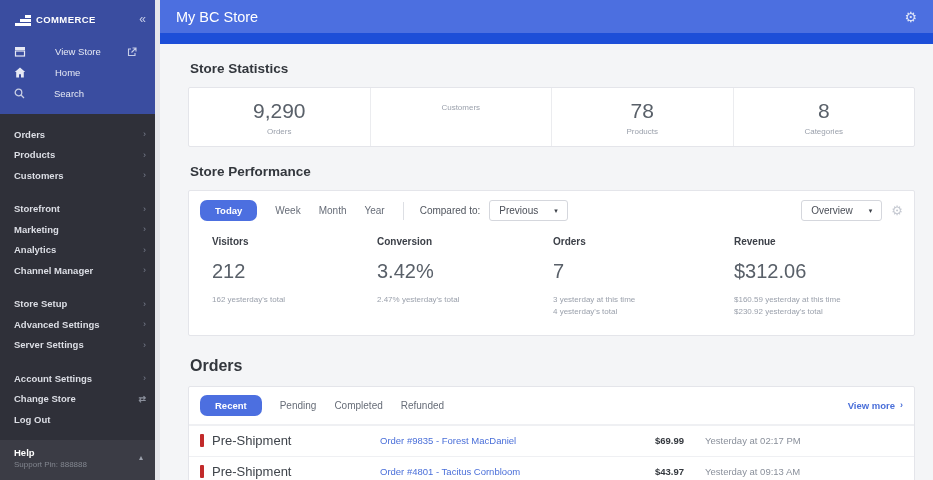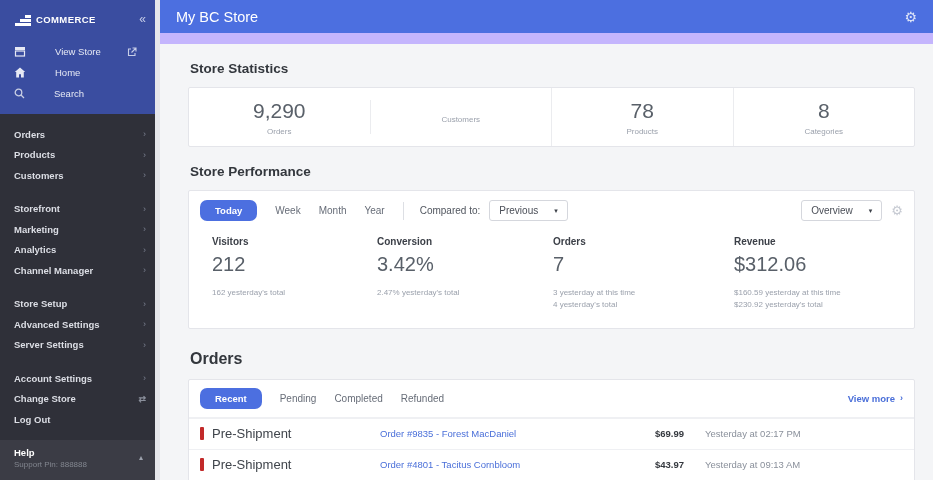--- a/index.html
+++ b/index.html
@@ -1,18 +1,18 @@
 <!DOCTYPE html>
 <html><head>
 <meta charset="utf-8">
 <style>
   * { margin:0; padding:0; box-sizing:border-box; }
   html,body { width:933px; height:480px; }
   body { font-family:"Liberation Sans", sans-serif; background:#F4F5F7; }
-  .app { position:relative; width:933px; height:480px; overflow:hidden; background:#c4b5fd; }
+  .app { position:relative; width:933px; height:480px; overflow:hidden; background:#1d4ed8; }
 
   
   .sidebar { position:absolute; left:0; top:0; width:160px; height:480px; background:#2F3039; z-index:3; }
   .sb-track { position:absolute; right:0; top:0; width:5px; height:480px; background:#E6E7EB; }
   .sb-blue { background:#3A4DA0; height:114px; padding-top:1px; }
   .logo-row { display:flex; align-items:center; padding:11px 14px 15px 14px; }
   .logo-mark { width:17px; height:14px; margin-right:5px; display:inline-flex; flex-direction:column; justify-content:flex-end; align-items:flex-end; }
   .logo-mark i { display:block; background:#fff; height:3px; margin-top:1px; }
   .logo-mark i:nth-child(1){ width:6px; } .logo-mark i:nth-child(2){ width:11px; } .logo-mark i:nth-child(3){ width:16px; }
   .logo-text { color:#fff; font-size:9.5px; font-weight:bold; letter-spacing:.4px; }
@@ -35,38 +35,38 @@
   .header h1 { color:#fff; font-size:14.5px; font-weight:400; }
   .header .gear { margin-left:auto; color:#DDE4F8; font-size:14px; cursor:pointer; line-height:1; }
 
   
   .main { position:absolute; left:160px; top:44px; width:773px; height:447px; background:#F4F5F7; padding:0 18px 0 28px; overflow:hidden; }
   .sec-h { font-size:13.5px; font-weight:700; color:#33373D; margin:17px 0 11px 2px; }
   .sec-h.big { font-size:16px; margin-top:21px; }
   .card { background:#fff; border:1px solid #E4E5EA; border-radius:2px; }
 
   
-  .stats { display:flex;align-items:center; }
+  .stats { display:flex; }
   .stat-cell { flex:1; text-align:center; padding:11px 0 10px 0; border-left:1px solid #EBECEF; }
   .stat-cell:first-child { border-left:none; }
   .stat-value { font-size:21px; color:#596069; }
   .stat-label { font-size:8px; color:#9BA1AC; margin-top:4px; }
 
   
   .perf-toolbar { display:flex; align-items:center; padding:9px 11px 7px 11px; }
   .pill { background:#4C6FE0; color:#fff; font-size:9.5px; font-weight:700; padding:5px 15px; border-radius:7px; cursor:pointer; }
   .ttab { color:#676D78; font-size:10px; margin-left:18px; cursor:pointer; }
   .vdiv { width:1px; height:18px; background:#DDDFE4; margin:0 16px 0 18px; }
   .cmp-label { font-size:10px; color:#51565F; margin-right:9px; }
   .select { display:flex; align-items:center; border:1px solid #D5D7DD; border-radius:3px; background:#fff; padding:4px 9px; font-size:10px; color:#4A4E57; cursor:pointer; }
   .select .dn { margin-left:16px; font-size:7px; color:#3C4048; }
   .toolbar-right { margin-left:auto; display:flex; align-items:center; }
   .gear-light { color:#C6CAD2; font-size:13px; margin-left:9px; cursor:pointer; line-height:1; }
   .perf-metrics { display:grid; grid-template-columns:165px 176px 181px 1fr; padding:8px 0 16px 23px; }
-  .m-label { font-size:10px; font-weight:700; color:#3C4048; margin-bottom:6px; }
+  .m-label { font-size:10px; font-weight:700; color:#3C4048; margin-bottom:13px; }
   .m-value { font-size:20px; color:#596069; margin-bottom:11px; }
   .m-sub { font-size:8px; color:#9BA1AC; line-height:1.55; min-height:10px; }
 
   
   .otabs { display:flex; align-items:center; padding:8px 11px; border-bottom:1px solid #EFF0F3; }
   .otabs .ttab:first-of-type { margin-left:16px; }
   .view-more { margin-left:auto; color:#4A6FD9; font-size:9.5px; font-weight:700; cursor:pointer; display:flex; align-items:center; }
   .view-more .arr { margin-left:5px; font-size:9px; }
   .order-row { display:flex; align-items:center; height:31px; padding:0 11px; border-top:1px solid #EFF0F3; }
   .order-row:first-of-type { border-top:none; }

